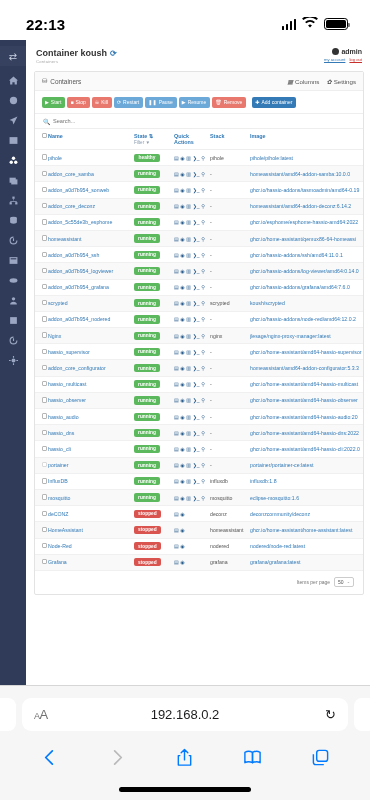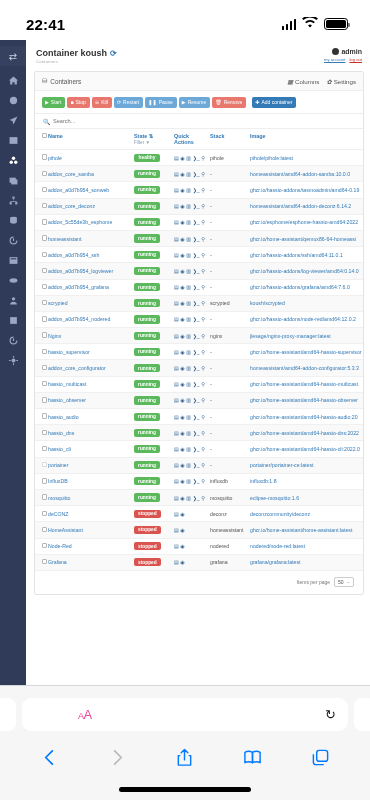--- a/index.html
+++ b/index.html
@@ -126,38 +126,38 @@
 
   
   .safari { position: absolute; left: 0; bottom: 0; width: 370px; height: 115px;
             background: #f6f6f6; border-top: .5px solid #d6d6d6; }
   .urlrow { display: flex; align-items: center; gap: 6px; padding: 9px 8px 0 8px; height: 48px; }
   .url-side { width: 22px; height: 33px; background: #fff; border-radius: 8px; flex: 0 0 22px; }
   .url-side.left { margin-left: -14px; }
   .url-side.right { margin-right: -14px; }
   .urlbar { flex: 1; height: 33px; background: #fff; border-radius: 9px;
             display: flex; align-items: center; padding: 0 12px; position: relative; }
-  .aa { font-size: 13px; color: #ec4899; letter-spacing: -0.4px; margin-left: 44px; }
+  .aa { font-size: 13px; color: #737373; letter-spacing: -0.4px; }
   .aa small { font-size: 9px; }
   .urltext { position: absolute; left: 0; right: 0; text-align: center; font-size: 13px; color: #1c1c1e; }
   .reload { margin-left: auto; color: #1c1c1e; font-size: 13px; z-index: 2; }
   .navrow { display: flex; align-items: center; justify-content: space-around; padding: 6px 16px 0 16px; height: 40px; }
   .navbtn { color: #007aff; display: flex; align-items: center; justify-content: center; }
   .navbtn svg { width: 19px; height: 19px; }
   .navbtn.disabled { color: #b9b9bb; }
   .homebar { position: absolute; left: 50%; transform: translateX(-50%); bottom: 8px;
              width: 132px; height: 5px; background: #000; border-radius: 3px; }
 </style>
 </head>
 <body>
 
 <div id="screen">
 
   <div class="statusbar">
-    <div class="sb-time">22:41</div>
+    <div class="sb-time">22:13</div>
     <div class="sb-right">
       <span class="cell-bars">
           <i></i>
           <i></i>
           <i></i>
           <i></i>
         </span>
       <span>
         <svg width="16" height="12" viewBox="0 0 16 12">
             <path fill="#000" d="M8 10.6l1.9-2.2a2.9 2.9 0 0 0-3.8 0L8 10.6zM4.3 6.3a5.7 5.7 0 0 1 7.4 0l1.2-1.4a7.5 7.5 0 0 0-9.8 0l1.2 1.4zM1.3 2.9a10.2 10.2 0 0 1 13.4 0l1.2-1.4a12 12 0 0 0-15.8 0l1.2 1.4z"></path>
@@ -787,20 +787,21 @@
 
       </div>
     </div>
   </div>
 
   <div class="safari">
     <div class="urlrow">
       <div class="url-side left"></div>
       <div class="urlbar">
         <span class="aa"><small>A</small>A</span>
+        <span class="urltext">192.168.0.2</span>
         <span class="reload">↻</span>
       </div>
       <div class="url-side right"></div>
     </div>
     <div class="navrow">
       <div class="navbtn">
         <svg viewBox="0 0 20 20" fill="none" stroke="currentColor" stroke-width="1.8" stroke-linecap="round" stroke-linejoin="round">
             <path d="M13 3L6 10l7 7"></path>
           </svg>
       </div>

